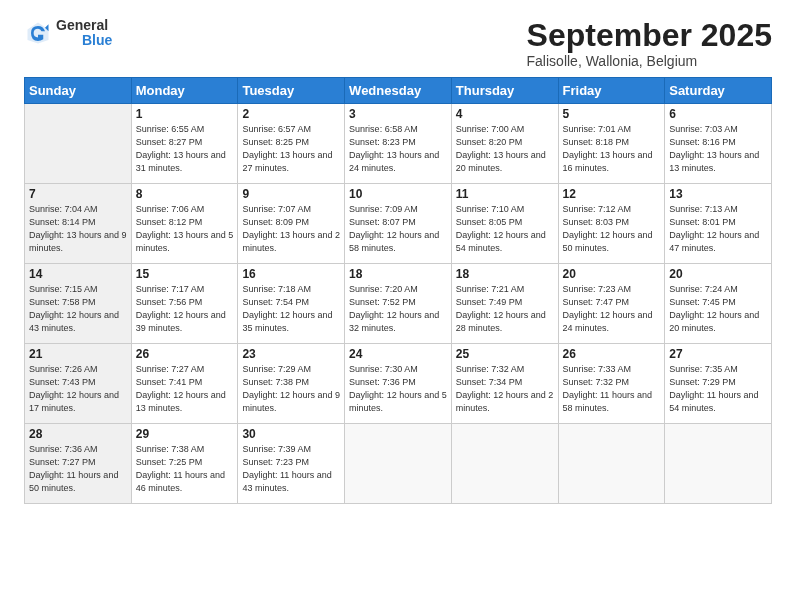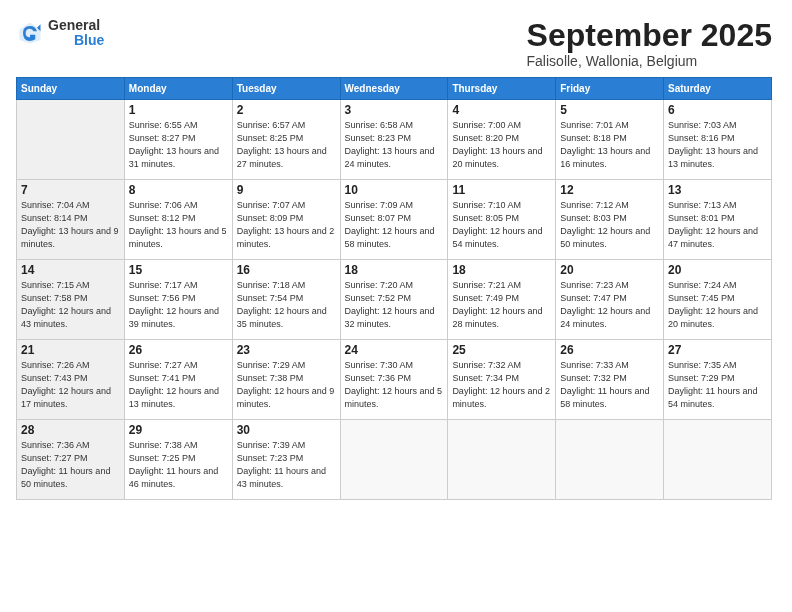--- a/index.html
+++ b/index.html
@@ -6,21 +6,21 @@
     body {
       font-family: Arial, sans-serif;
       background: #fff;
       width: 792px;
       height: 612px;
       overflow: hidden;
     }
     .page {
       width: 792px;
       height: 612px;
-      padding: 18px 20px 10px 16px;
+      padding: 18px 20px 10px 24px;
       background: #fff;
     }
     .header-row {
       display: flex;
       justify-content: space-between;
       align-items: flex-start;
       margin-bottom: 8px;
     }
     .logo {
       display: flex;
@@ -53,21 +53,21 @@
       color: #444;
     }
     .calendar {
       width: 100%;
       border-collapse: collapse;
       table-layout: fixed;
     }
     .calendar th {
       background: #2a7fd4;
       color: #fff;
-      font-size: 10px;
+      font-size: 13px;
       font-weight: bold;
       padding: 5px 4px;
       text-align: left;
       border: 1px solid #1a6ab8;
     }
     .calendar td {
       border: 1px solid #ccc;
       vertical-align: top;
       padding: 3px 4px 3px 4px;
       font-size: 9.5px;

